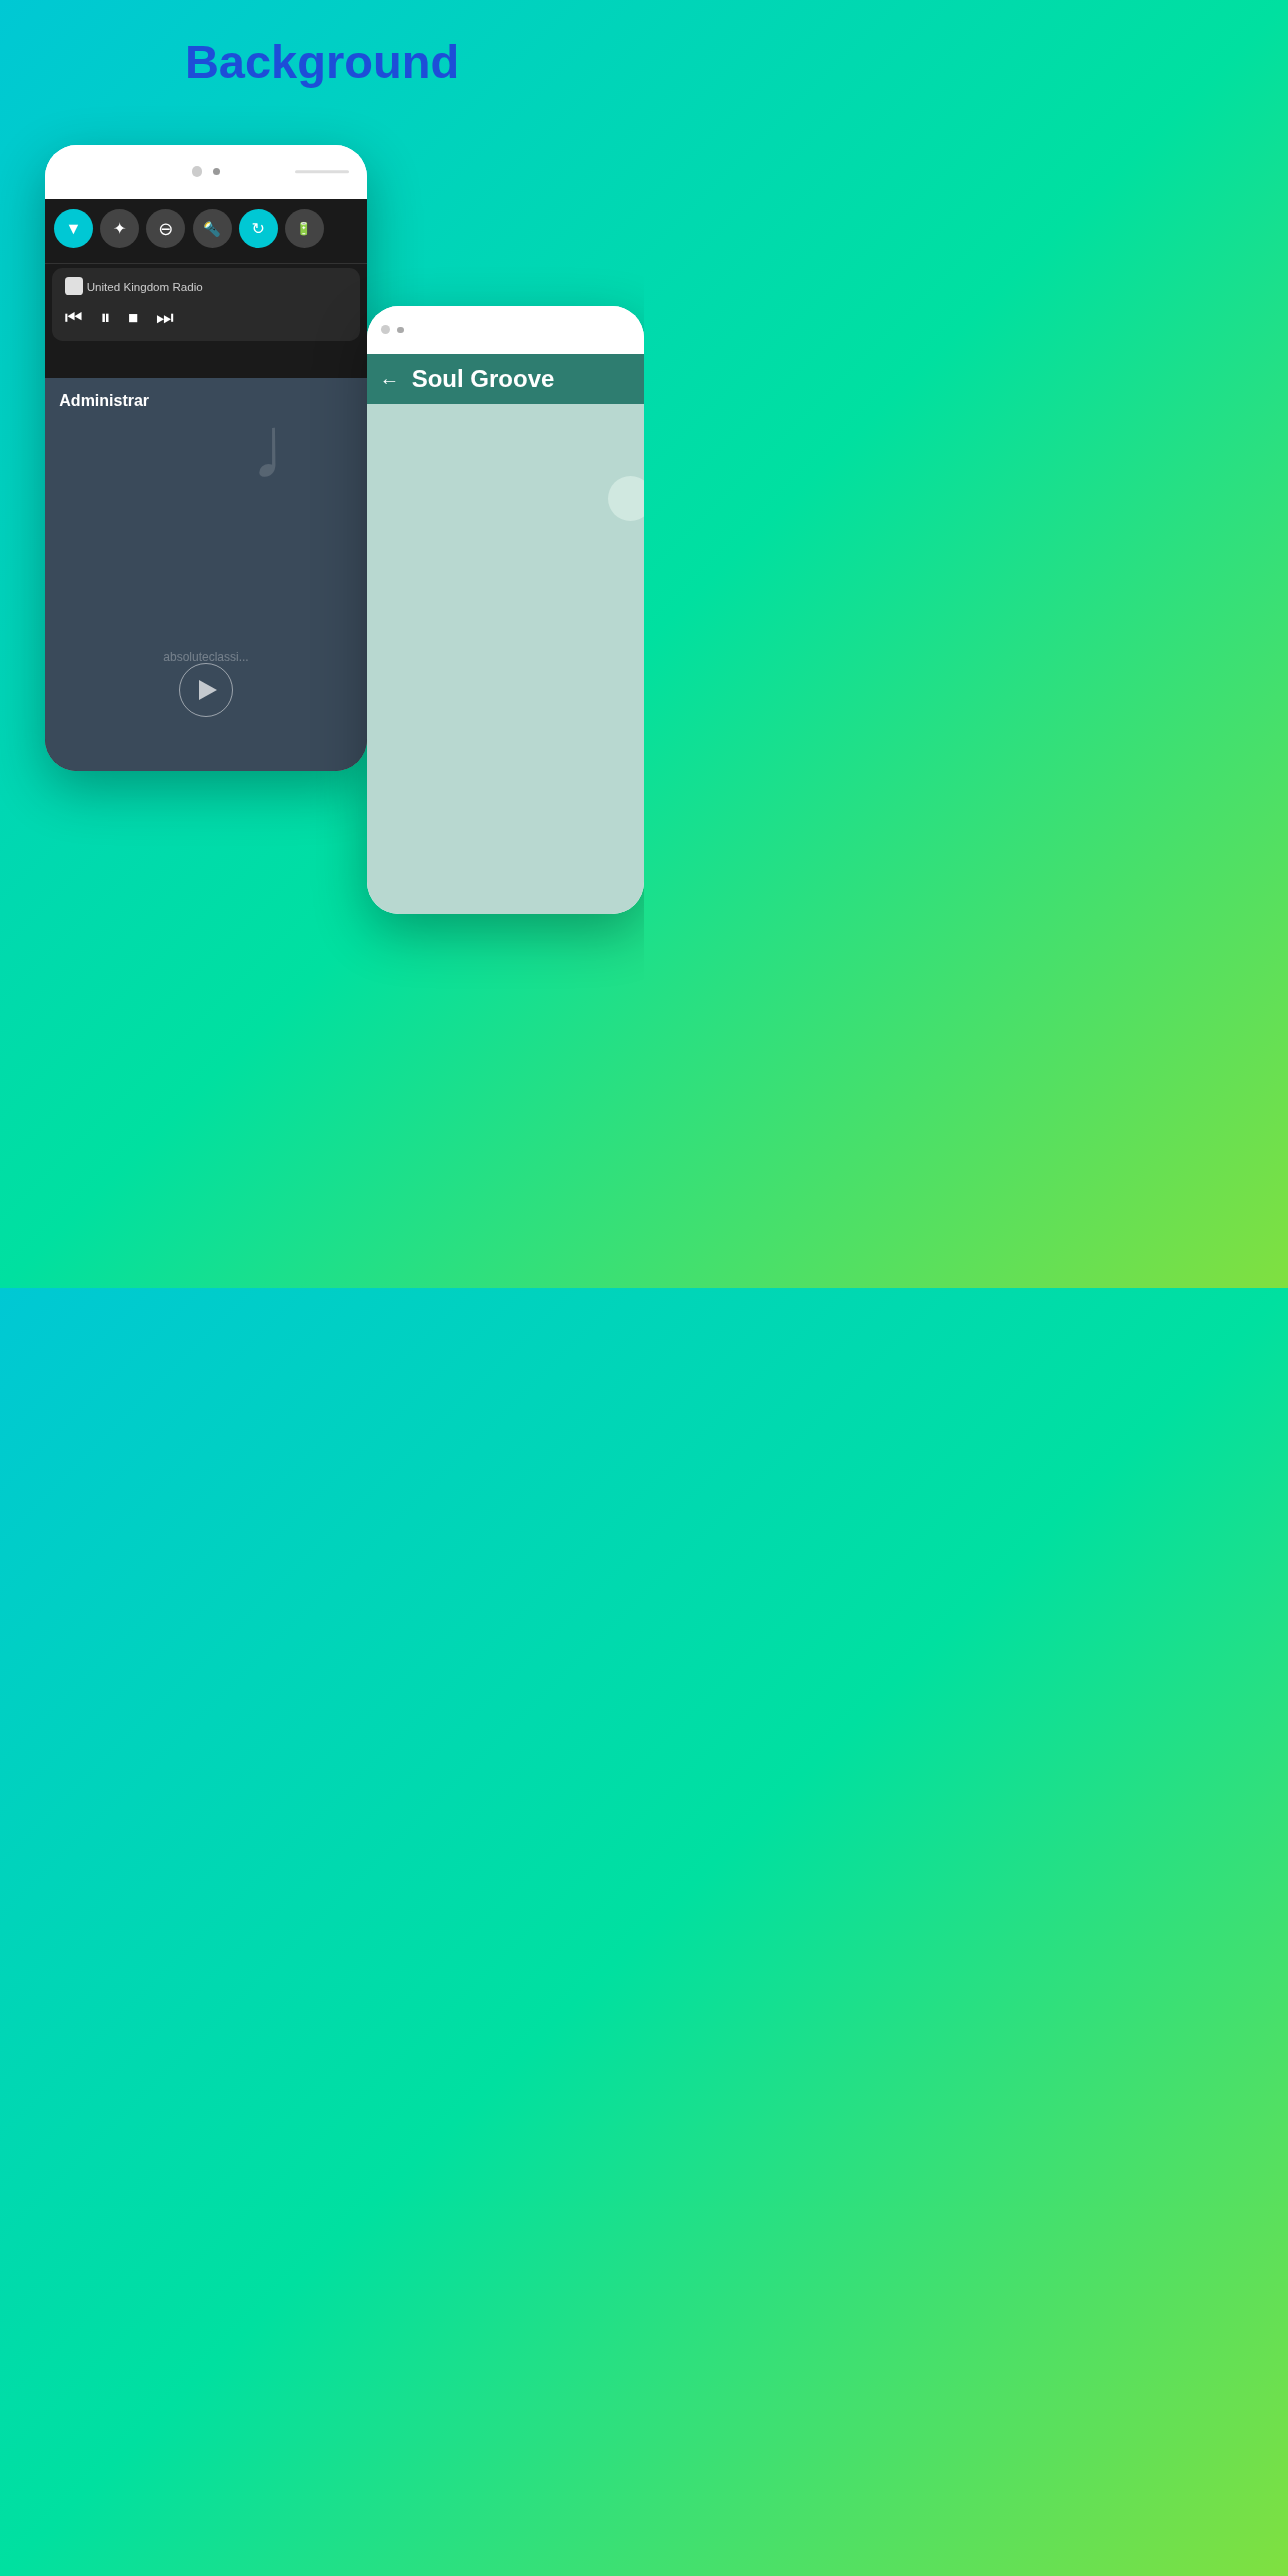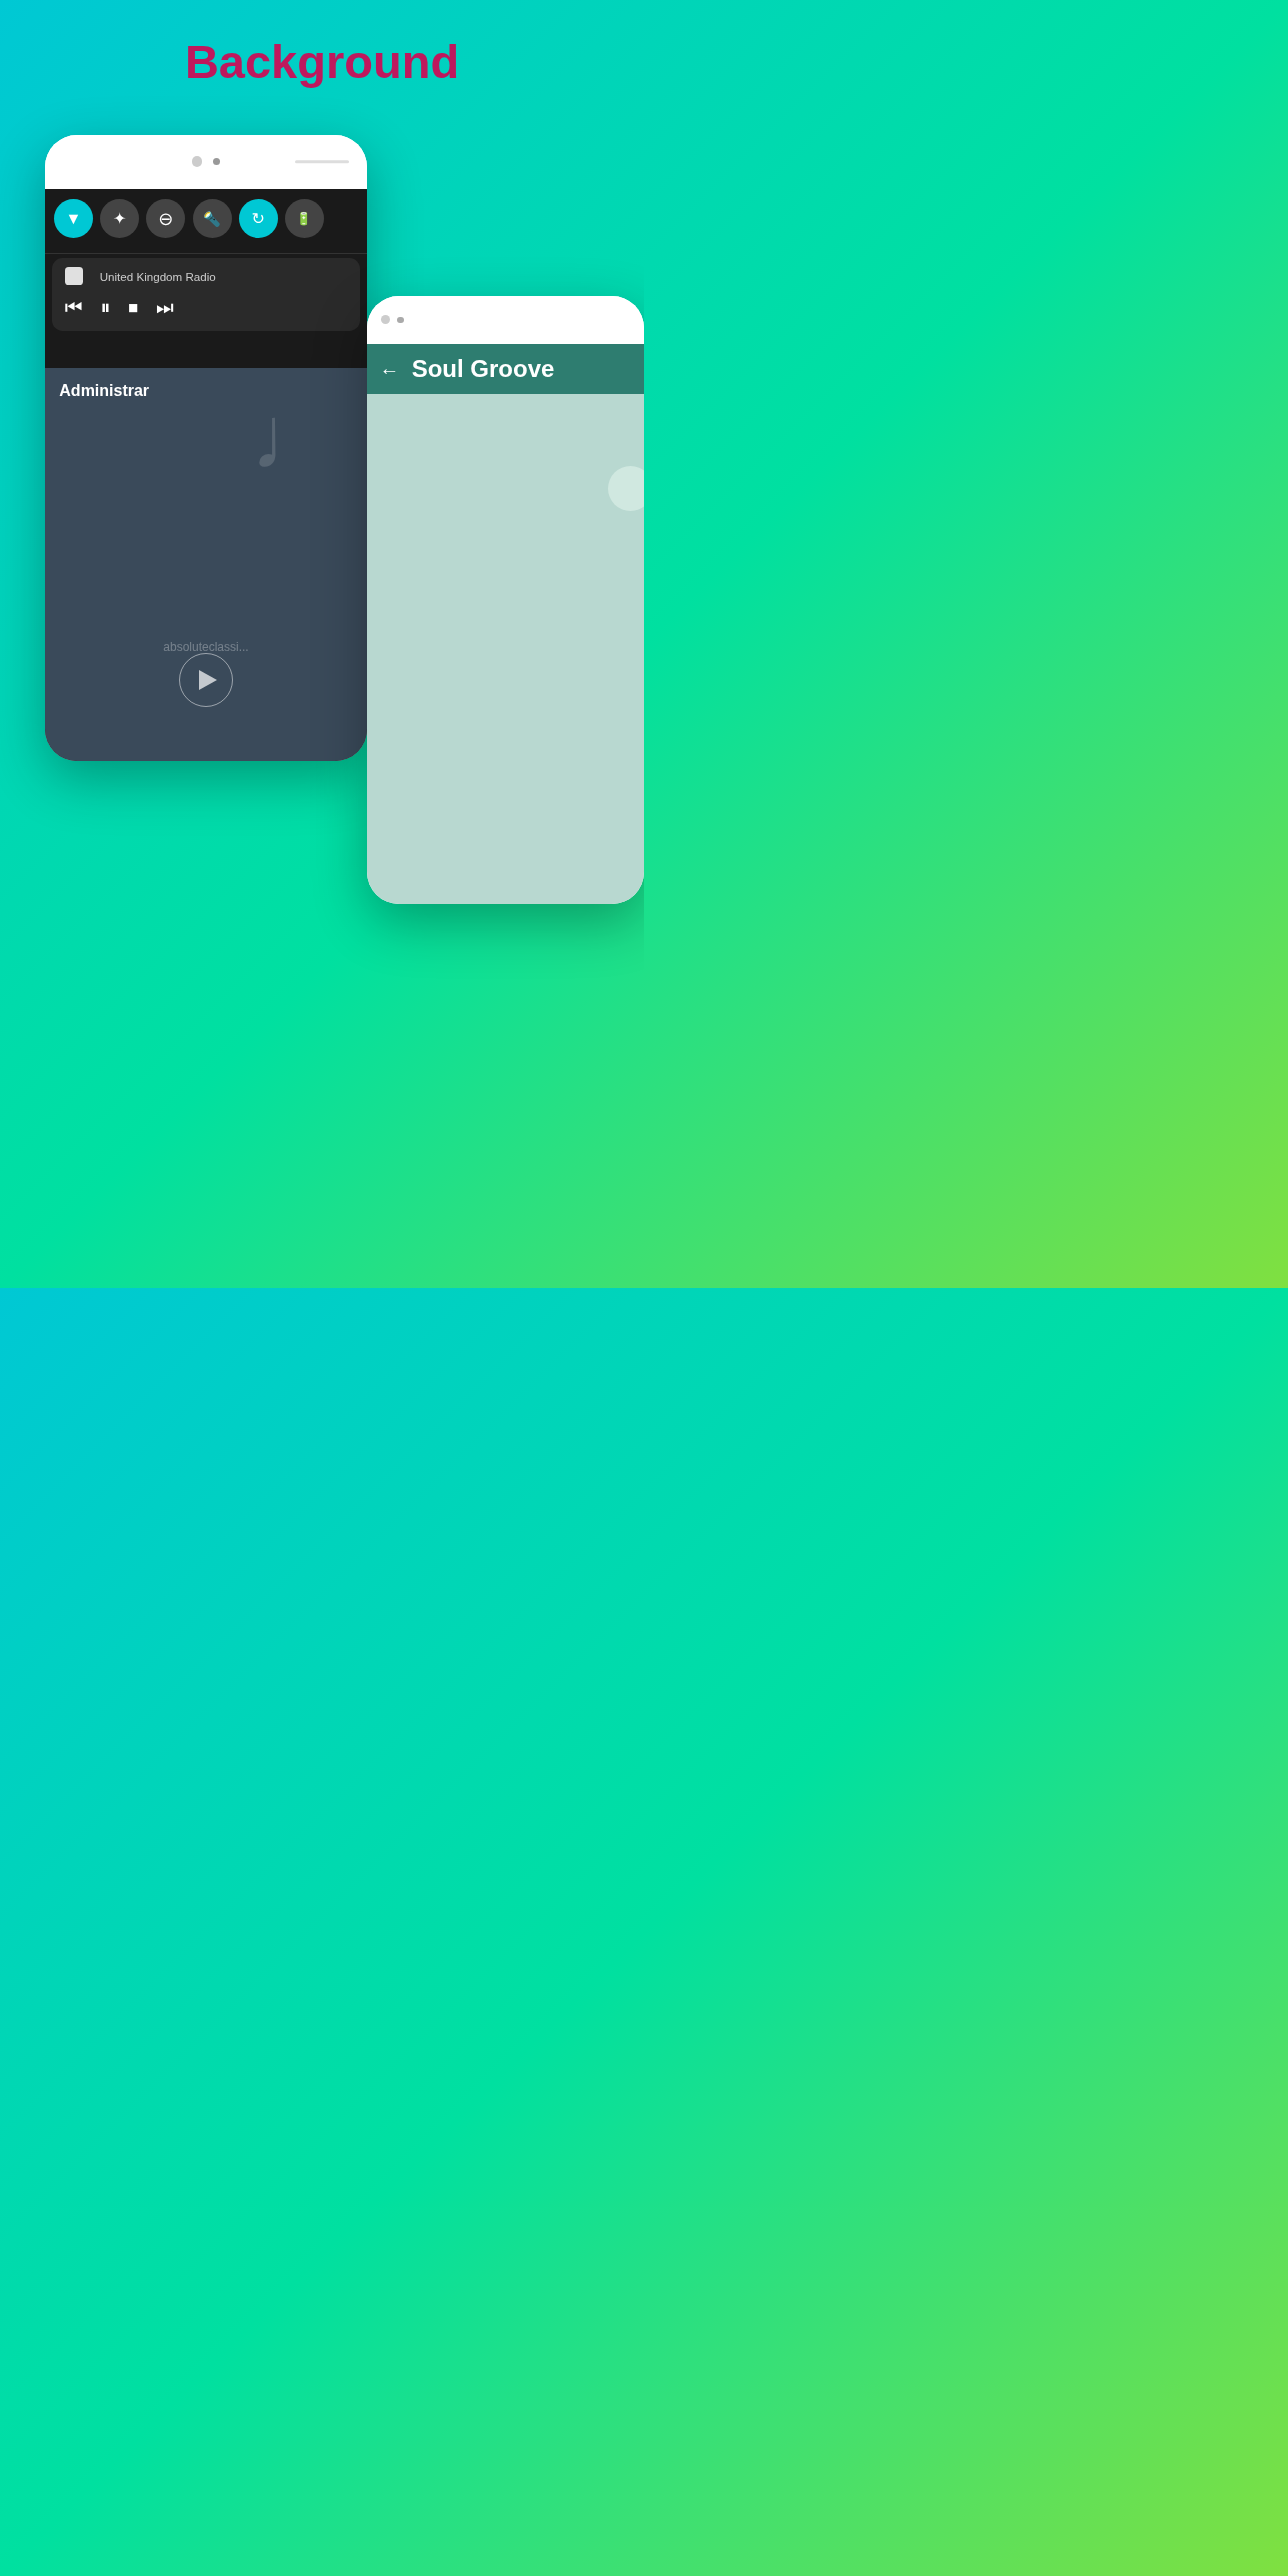--- a/index.html
+++ b/index.html
@@ -15,23 +15,23 @@
 
     
     .header-area {
       text-align: center;
       padding: 36px 54px 27px;
     }
 
     .header-title {
       font-size: 47px;
       font-weight: 700;
-      color: #be185d;
+      color: #1d4ed8;
       line-height: 1.1;
-      margin-bottom: 11px;
+      margin-bottom: 21px;
     }
 
     .header-subtitle {
       font-size: 39px;
       font-weight: 800;
       color: #1a2060;
       line-height: 1.2;
     }
 
     
@@ -138,21 +138,21 @@
     .notification-card {
       background: #2a2a2a;
       margin: 3.6px 7.2px;
       border-radius: 10.7px;
       padding: 9px 12.5px;
     }
 
     .notif-header {
       display: flex;
       align-items: center;
-      gap: 17px;
+      gap: 4px;
       margin-bottom: 7.2px;
     }
 
     .notif-app-icon {
       width: 18px;
       height: 18px;
       background: #e0e0e0;
       border-radius: 3.6px;
       flex-shrink: 0;
     }

